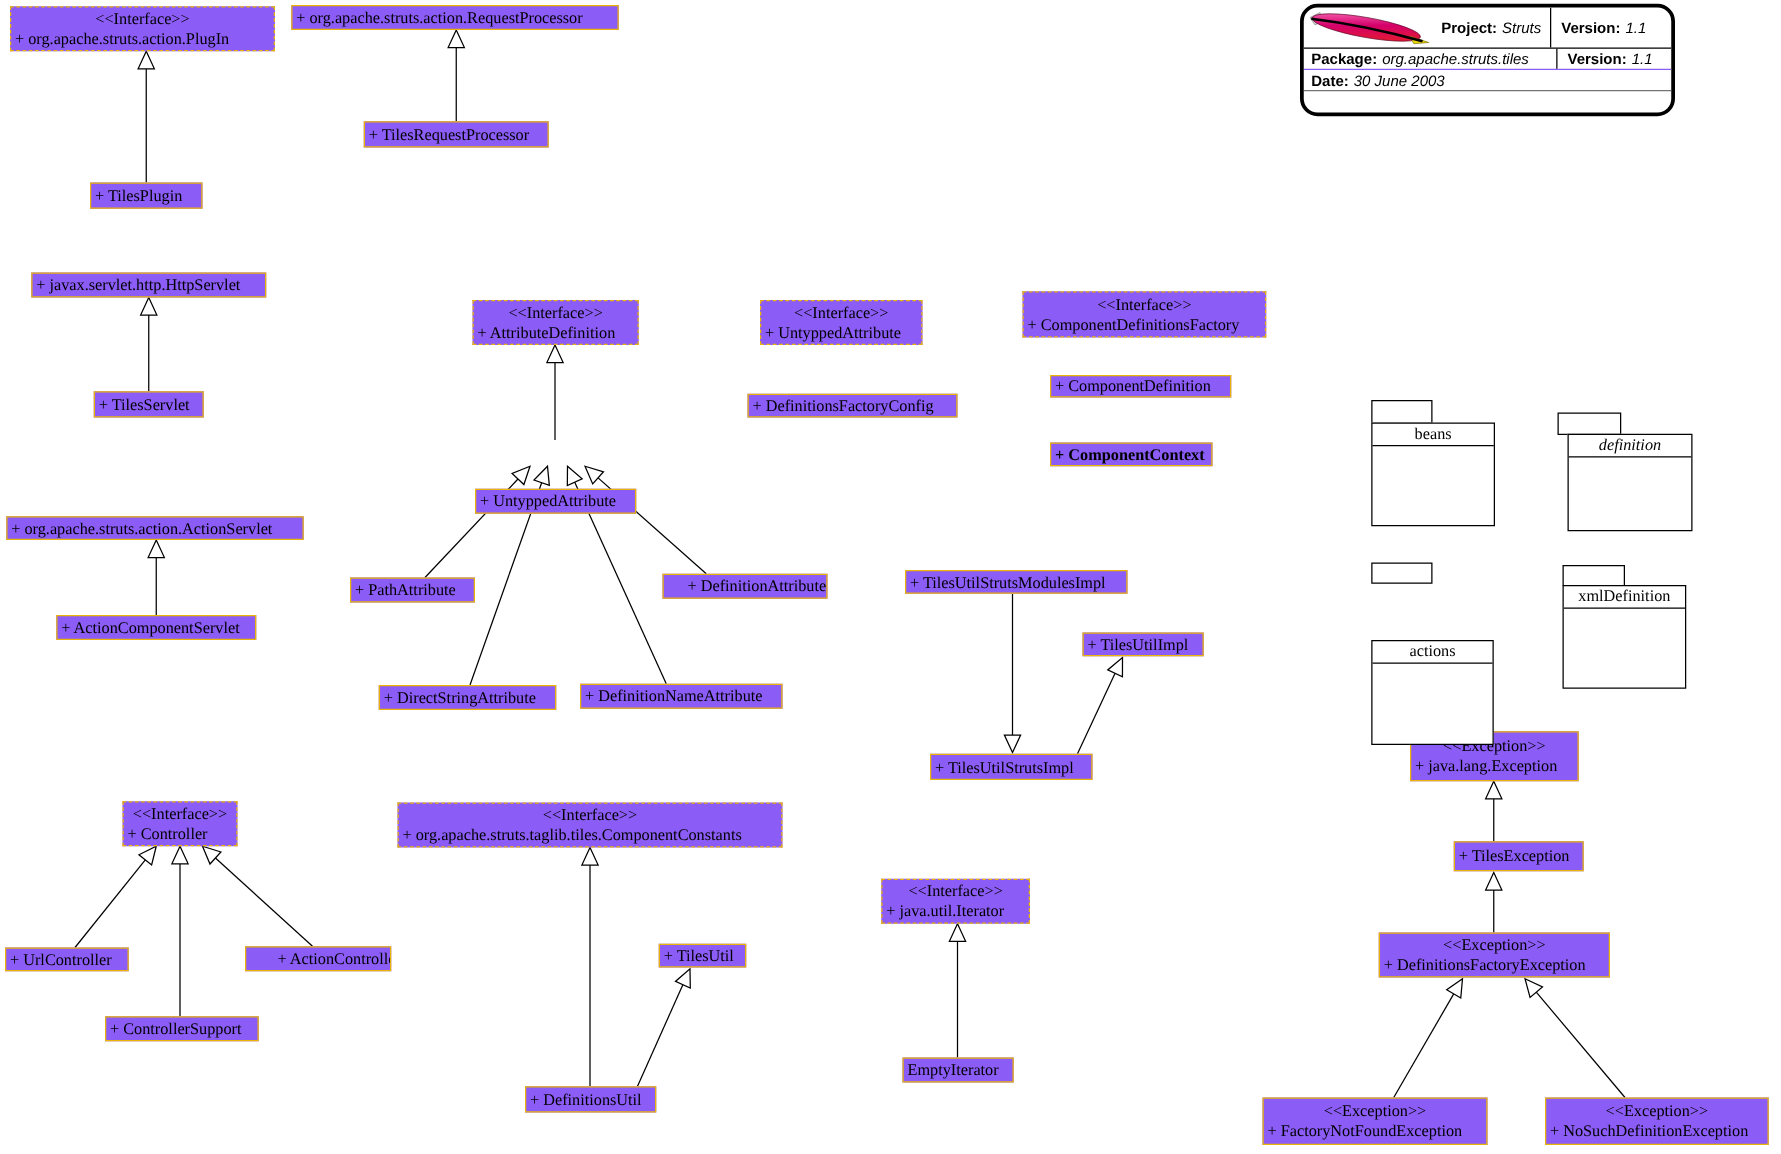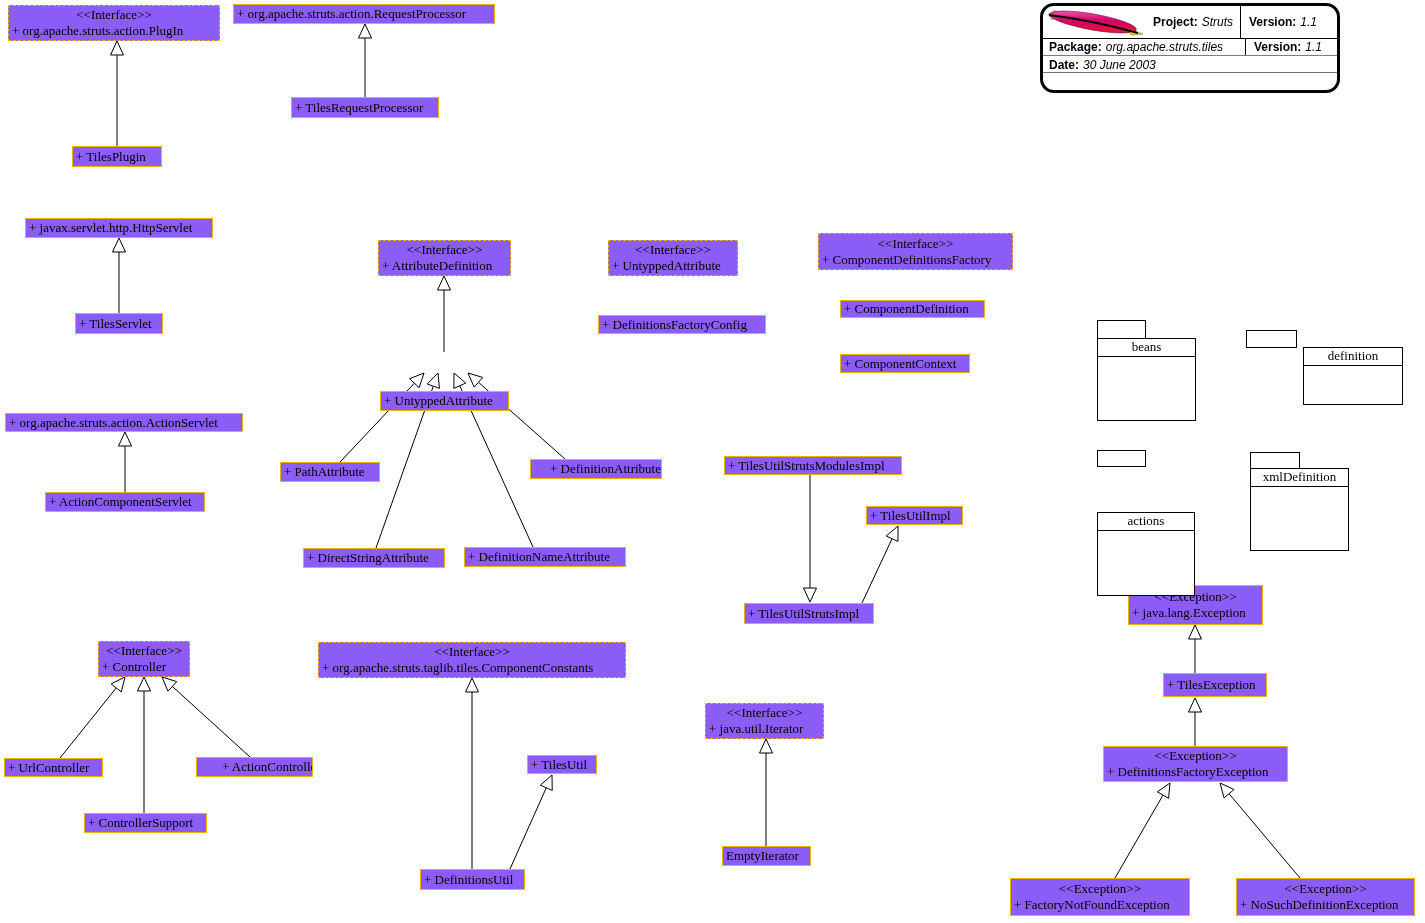--- a/index.html
+++ b/index.html
@@ -146,21 +146,21 @@
       <div class="node single" style="left: 598px; top: 315px; width: 168px; height: 19px;">
         <div class="nlabel">+ DefinitionsFactoryConfig</div>
       </div>
       <div class="node multi dashed" style="left: 818px; top: 233px; width: 195px; height: 37px;">
         <div class="stereo">&lt;&lt;Interface&gt;&gt;</div>
         <div class="nlabel">+ ComponentDefinitionsFactory</div>
       </div>
       <div class="node single" style="left: 840px; top: 300px; width: 145px; height: 18px;">
         <div class="nlabel">+ ComponentDefinition</div>
       </div>
-      <div class="node single" style="left: 840px; top: 354px; width: 130px; height: 19px;">
+      <div class="node single" style="left: 840px; top: 354px; width: 130px; height: 19px; font-weight: bold;">
         <div class="nlabel">+ ComponentContext</div>
       </div>
       <div class="node single" style="left: 724px; top: 456px; width: 178px; height: 19px;">
         <div class="nlabel">+ TilesUtilStrutsModulesImpl</div>
       </div>
       <div class="node single" style="left: 866px; top: 506px; width: 97px; height: 19px;">
         <div class="nlabel">+ TilesUtilImpl</div>
       </div>
       <div class="node single" style="left: 744px; top: 603px; width: 130px; height: 21px;">
         <div class="nlabel">+ TilesUtilStrutsImpl</div>
@@ -214,21 +214,21 @@
         <div class="stereo">&lt;&lt;Exception&gt;&gt;</div>
         <div class="nlabel">+ NoSuchDefinitionException</div>
       </div>
     </div>
   <div id="packages-layer">
       <div class="pkg-tab" style="left: 1097px; top: 320px; width: 49px; height: 19px;"></div>
       <div class="pkg-body" style="left: 1097px; top: 338px; width: 99px; height: 83px;">
         <div class="pkg-name">beans</div>
       </div>
       <div class="pkg-tab" style="left: 1246px; top: 330px; width: 51px; height: 18px;"></div>
-      <div class="pkg-body" style="left: 1303px; top: 347px; width: 100px; height: 58px;">
+      <div class="pkg-body" style="left: 1254px; top: 347px; width: 100px; height: 78px; font-style: italic;">
         <div class="pkg-name">definition</div>
       </div>
       <div class="pkg-tab" style="left: 1097px; top: 450px; width: 49px; height: 17px;"></div>
       <div class="pkg-body" style="left: 1097px; top: 466px; width: 98px; height: 84px; margin-top: 46px;">
         <div class="pkg-name">actions</div>
       </div>
       <div class="pkg-tab" style="left: 1250px; top: 452px; width: 50px; height: 17px;"></div>
       <div class="pkg-body" style="left: 1250px; top: 468px; width: 99px; height: 83px;">
         <div class="pkg-name">xmlDefinition</div>
       </div>

